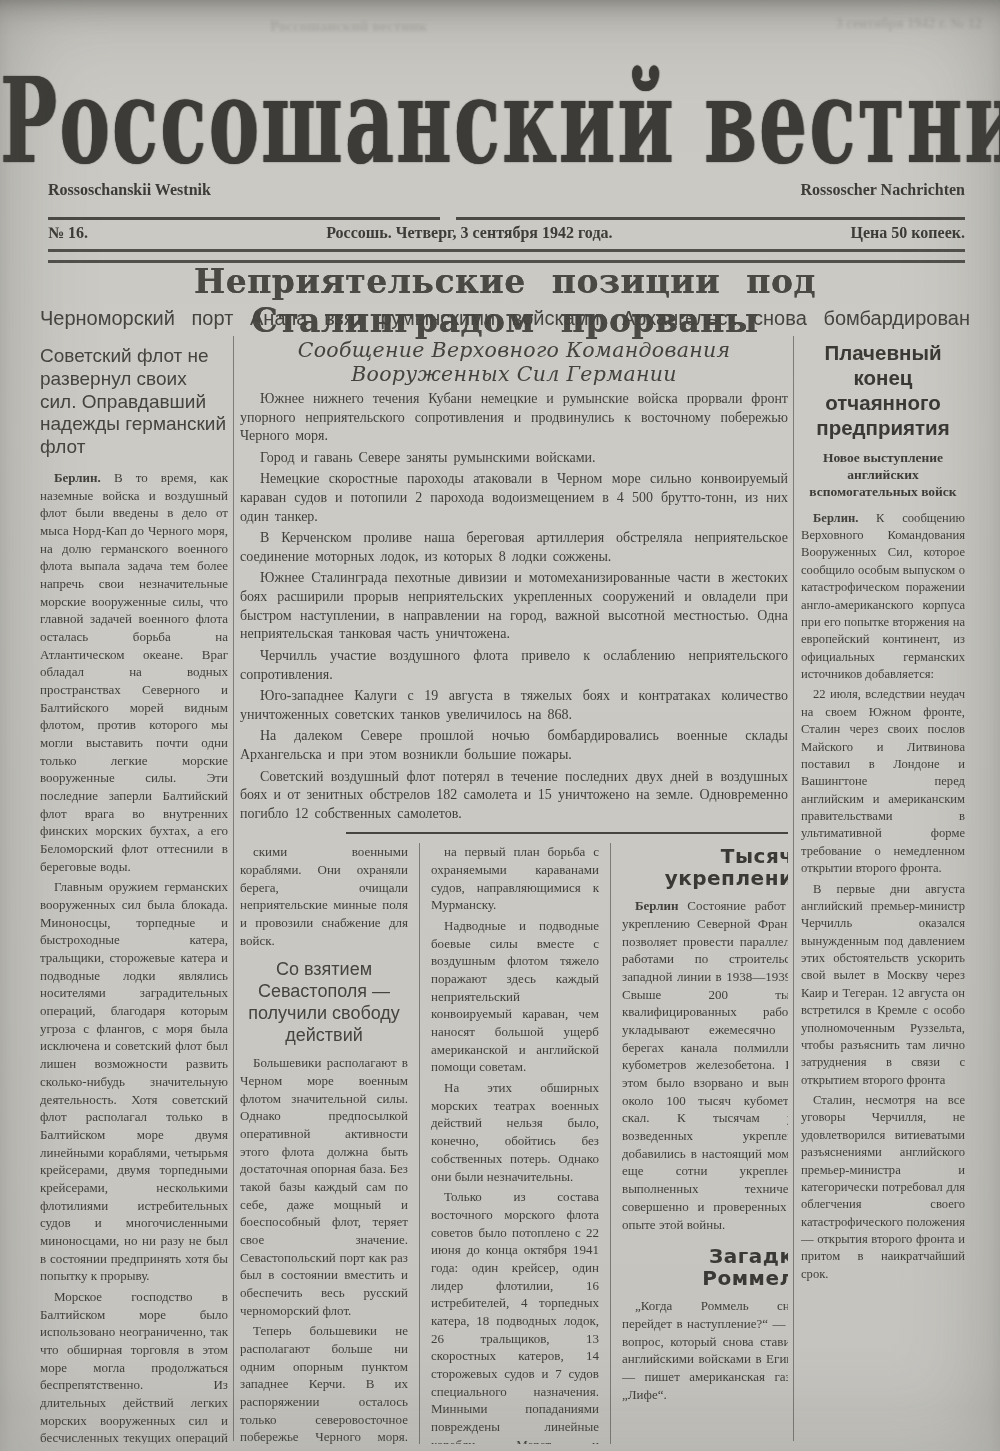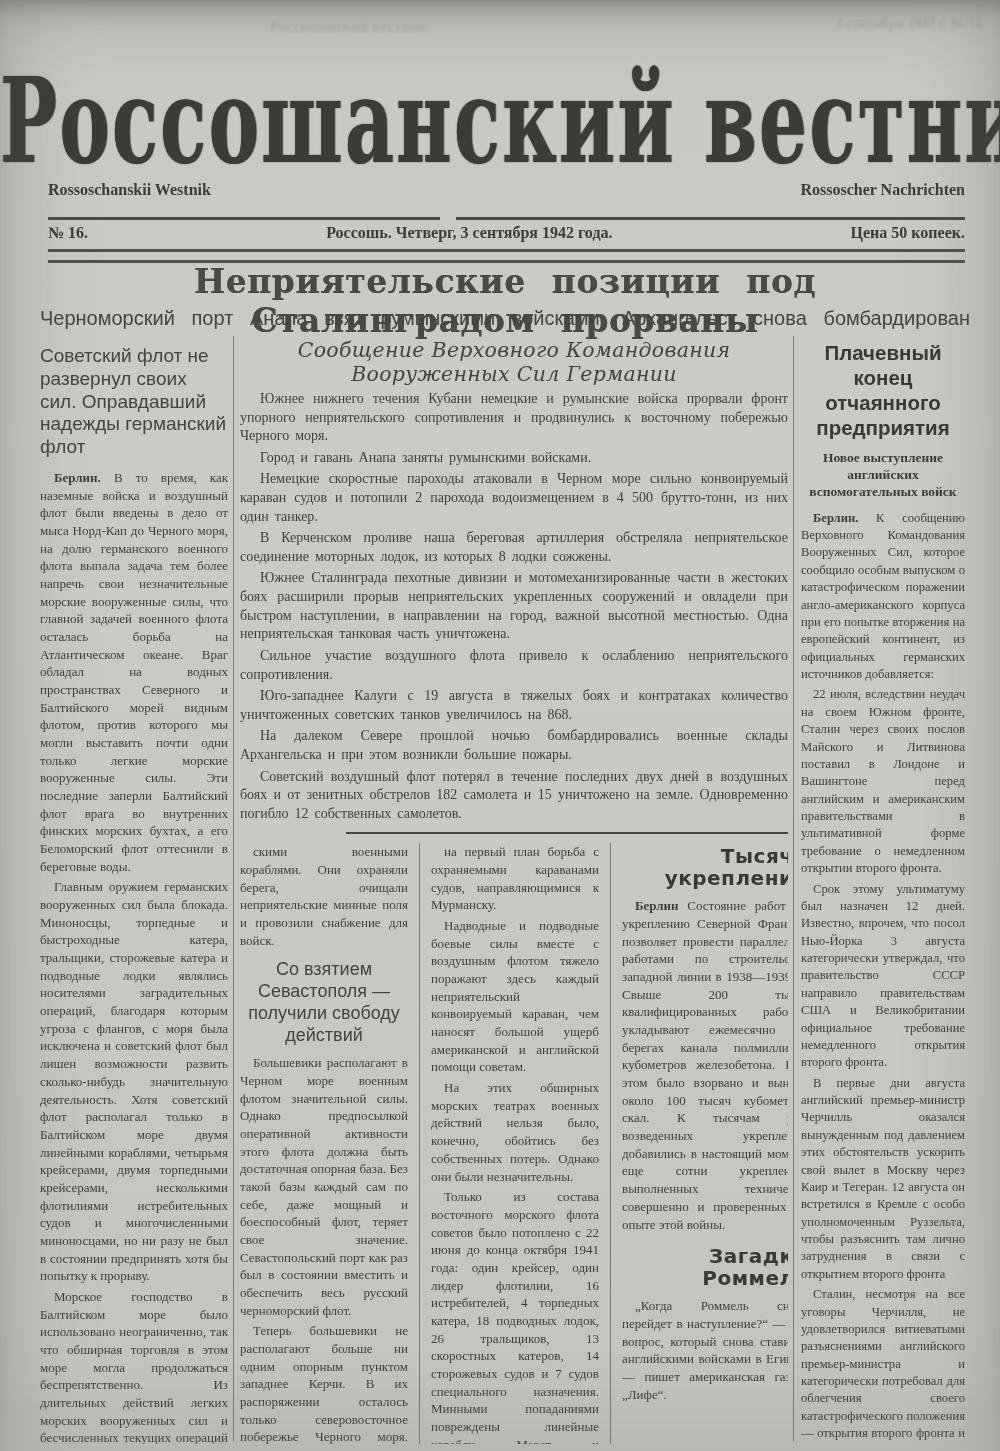--- a/index.html
+++ b/index.html
@@ -100,25 +100,25 @@
     <p><span class="lead">Берлин.</span> <span>В то время, как наземные войска и воздушный флот были введены в дело от мыса Норд-Кап до Черного моря, на долю германского военного флота выпала задача тем более напречь свои незначительные морские вооруженные силы, что главной задачей военного флота осталась борьба на Атлантическом океане. Враг обладал на водных пространствах Северного и Балтийского морей видным флотом, против которого мы могли выставить почти одни только легкие морские вооруженные силы. Эти последние заперли Балтийский флот врага во внутренних финских морских бухтах, а его Беломорский флот оттеснили в береговые воды.</span></p>
     <p>Главным оружием германских вооруженных сил была блокада. Миноносцы, торпедные и быстроходные катера, тральщики, сторожевые катера и подводные лодки являлись носителями заградительных операций, благодаря которым угроза с флангов, с моря была исключена и советский флот был лишен возможности развить сколько-нибудь значительную деятельность. Хотя советский флот располагал только в Балтийском море двумя линейными кораблями, четырьмя крейсерами, двумя торпедными крейсерами, несколькими флотилиями истребительных судов и многочисленными миноносцами, но ни разу не был в состоянии предпринять хотя бы попытку к прорыву.</p>
     <p>Морское господство в Балтийском море было использовано неограниченно, так что обширная торговля в этом море могла продолжаться беспрепятственно. Из длительных действий легких морских вооруженных сил и бесчисленных текущих операций выделяется большой успех при блокаде Юминды.</p>
 
   </div>
 
   <div class="abs col center-col">
     <h2 class="kicker">Сообщение Верховного Командования Вооруженных Сил Германии</h2>
     <div class="center-body">
       <p>Южнее нижнего течения Кубани немецкие и румынские войска прорвали фронт упорного неприятельского сопротивления и продвинулись к восточному побережью Черного моря.</p>
-      <p>Город и гавань Анапа заняты румынскими войсками.</p>
+      <p>Город и гавань Севере заняты румынскими войсками.</p>
       <p>Немецкие скоростные пароходы атаковали в Черном море сильно конвоируемый караван судов и потопили 2 парохода водоизмещением в 4 500 брутто-тонн, из них один танкер.</p>
       <p>В Керченском проливе наша береговая артиллерия обстреляла неприятельское соединение моторных лодок, из которых 8 лодки сожжены.</p>
       <p>Южнее Сталинграда пехотные дивизии и мотомеханизированные части в жестоких боях расширили прорыв неприятельских укрепленных сооружений и овладели при быстром наступлении, в направлении на город, важной высотной местностью. Одна неприятельская танковая часть уничтожена.</p>
-      <p>Сильное участие воздушного флота привело к ослаблению неприятельского сопротивления.</p>
+      <p>Черчилль участие воздушного флота привело к ослаблению неприятельского сопротивления.</p>
       <p>Юго-западнее Калуги с 19 августа в тяжелых боях и контратаках количество уничтоженных советских танков увеличилось на 868.</p>
       <p>На далеком Севере прошлой ночью бомбардировались военные склады Архангельска и при этом возникли большие пожары.</p>
       <p>Советский воздушный флот потерял в течение последних двух дней в воздушных боях и от зенитных обстрелов 182 самолета и 15 уничтожено на земле. Одновременно погибло 12 собственных самолетов.</p>
     </div>
     <div class="midrule"></div>
 
     <div class="subcols">
       <div class="subcol">
         <p>скими военными кораблями. Они охраняли берега, очищали неприятельские минные поля и провозили снабжение для войск.</p>
         <h4 class="sans-head">Со взятием Севастополя — получили свободу действий</h4>
@@ -141,19 +141,18 @@
 
       </div>
     </div>
   </div>
 
   <div class="abs col right-col">
     <h2 class="right-title">Плачевный конец отчаянного предприятия</h2>
     <h3 class="right-sub">Новое выступление английских вспомогательных войск</h3>
     <p><span class="lead">Берлин.</span> <span>К сообщению Верховного Командования Вооруженных Сил, которое сообщило особым выпуском о катастрофическом поражении англо-американского корпуса при его попытке вторжения на европейский континент, из официальных германских источников добавляется:</span></p>
     <p>22 июля, вследствии неудач на своем Южном фронте, Сталин через своих послов Майского и Литвинова поставил в Лондоне и Вашингтоне перед английским и американским правительствами в ультимативной форме требование о немедленном открытии второго фронта.</p>
-    <p>Срок этому ультиматуму был назначен 12 дней. Известно, впрочем, что посол Нью-Йорка 3 августа категорически утверждал, что правительство СССР направило правительствам США и Великобритании официальное требование немедленного открытия второго фронта.</p>
     <p>В первые дни августа английский премьер-министр Черчилль оказался вынужденным под давлением этих обстоятельств ускорить свой вылет в Москву через Каир и Тегеран. 12 августа он встретился в Кремле с особо уполномоченным Руззельта, чтобы разъяснить там лично затруднения в связи с открытием второго фронта</p>
     <p>Сталин, несмотря на все уговоры Черчилля, не удовлетворился витиеватыми разъяснениями английского премьер-министра и категорически потребовал для облегчения своего катастрофического положения — открытия второго фронта и притом в наикратчайший срок.</p>
 
   </div>
 
 </div>
 
 </body></html>

